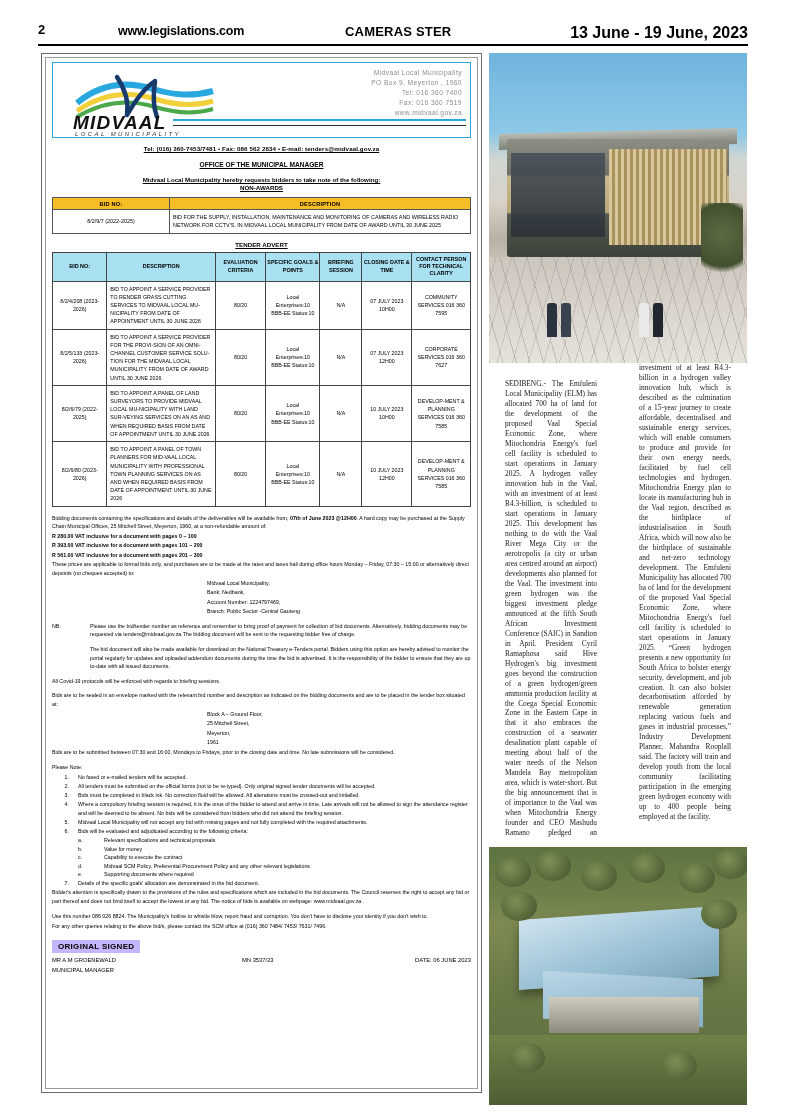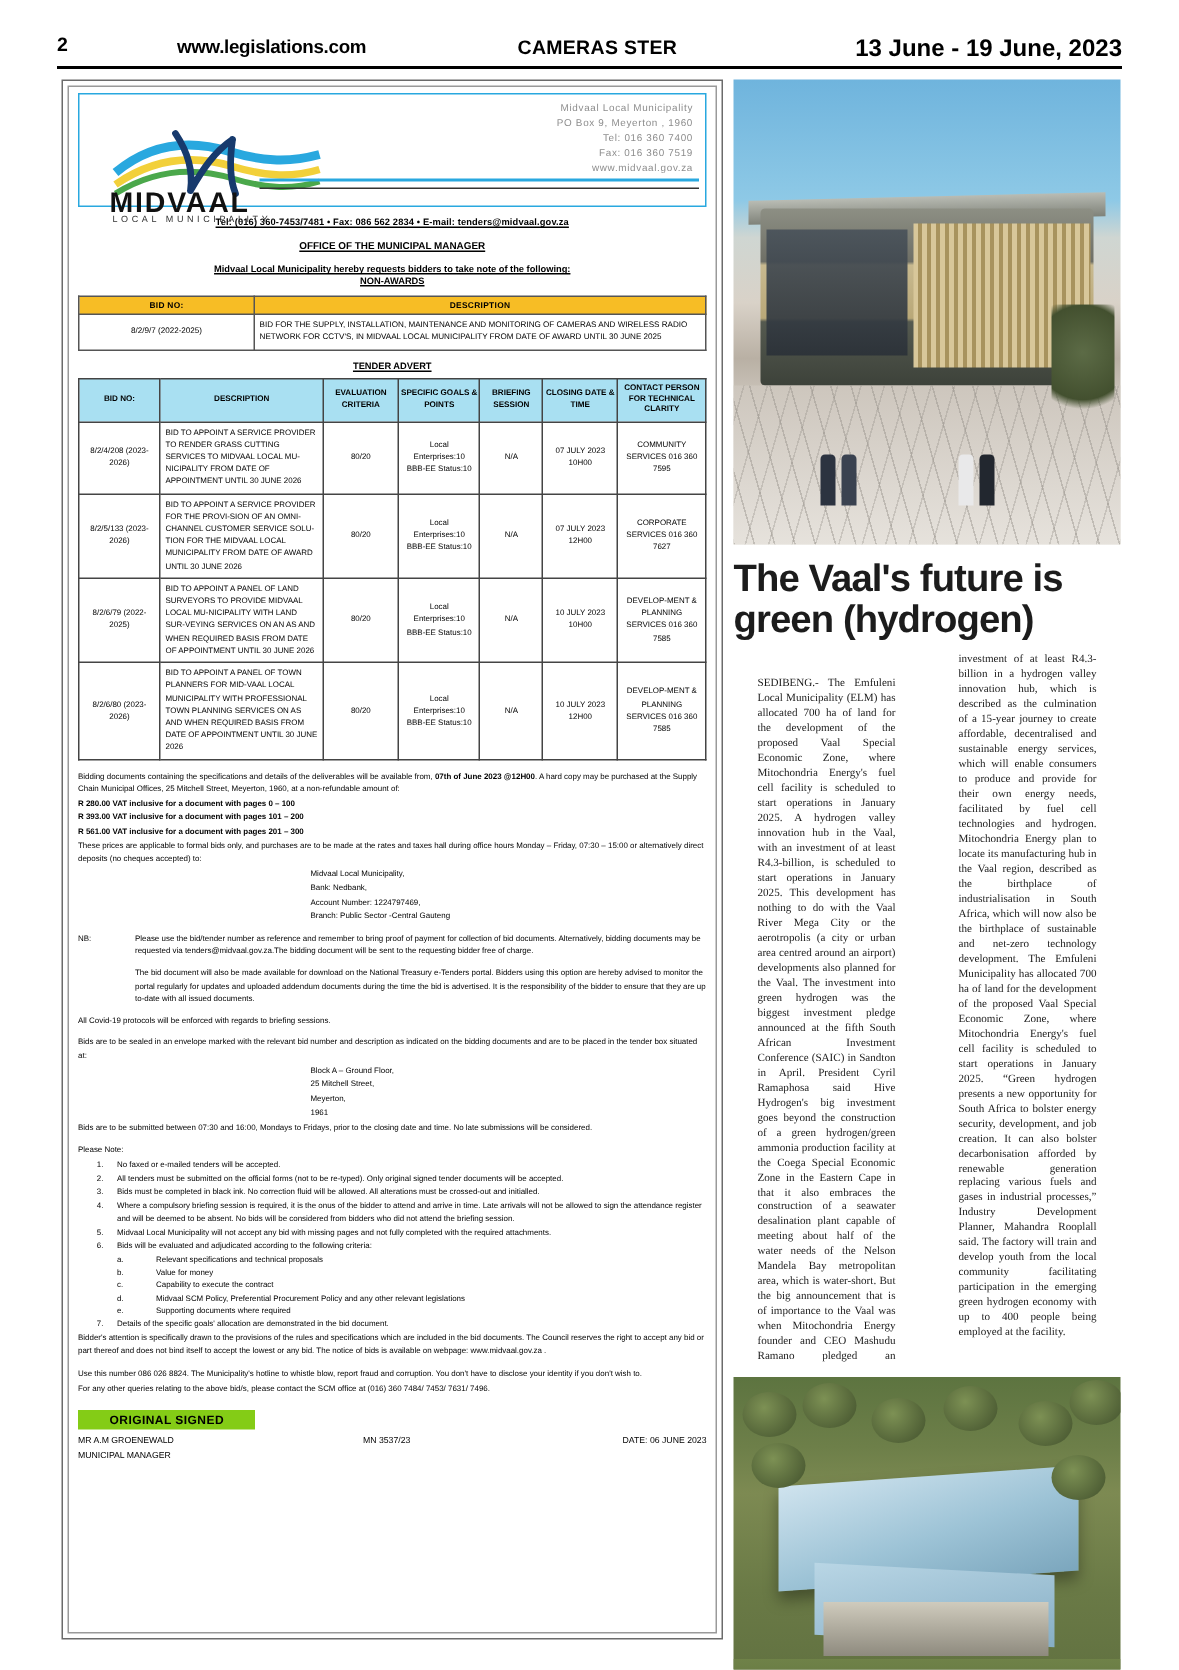--- a/index.html
+++ b/index.html
@@ -26,21 +26,21 @@
 
   
   .advert {
     position:absolute; left:41px; top:53px; width:441px; height:1040px;
     border:1px solid #6b6b6b; background:#fff;
     padding:3px;
   }
   .advert-inner { border:1px solid #9a9a9a; width:100%; height:100%; padding:4px 6px 6px 6px; }
 
   .letterhead { position:relative; height:76px; border:1px solid #29a8df; }
-  .lh-logo { position:absolute; left:8px; top:16px; width:170px; height:70px; }
+  .lh-logo { position:absolute; left:8px; top:4px; width:170px; height:70px;font-style:italic; }
   .lh-addr {
     position:absolute; right:8px; top:5px; text-align:right;
     font-size:6.6px; line-height:1.5; color:#8d8d8d; letter-spacing:0.45px;
   }
   .lh-strip { position:absolute; left:120px; bottom:16px; height:2px; right:4px; background:#29a8df; }
   .lh-strip2{ position:absolute; left:120px; bottom:11px; height:1px; right:4px; background:#333; }
 
   .lh-contact { text-align:center; font-size:6.2px; font-weight:bold; text-decoration:underline;
                 margin-top:7px; letter-spacing:0.1px; }
   .lh-office  { text-align:center; font-size:6.6px; font-weight:bold; text-decoration:underline; margin-top:9px; }
@@ -76,22 +76,22 @@
   .indent { margin-left:36px; }
   .addr-block { margin-left:155px; }
   .note-list { margin:0; padding-left:0; list-style:none; }
   .note-list li { display:flex; margin-bottom:0.5px; }
   .note-list li .n { width:26px; flex:0 0 26px; text-align:right; padding-right:9px; }
   .sub-list { margin:0; padding-left:0; list-style:none; }
   .sub-list li { display:flex; }
   .sub-list li .n { width:52px; flex:0 0 52px; padding-left:26px; }
 
   .signed {
-    display:inline-block; background:#84cc16; font-size:8px; font-weight:bold;
-    padding:2px 21px; margin-top:9px; letter-spacing:0.3px;
+    display:inline-block; background:#c4b5fd; font-size:8px; font-weight:bold;
+    padding:2px 6px; margin-top:9px; letter-spacing:0.3px;
   }
   .sig-row { display:flex; font-size:5.8px; margin-top:4px; }
   .sig-row .s1 { flex:0 0 190px; }
   .sig-row .s2 { flex:0 0 120px; }
   .sig-row .s3 { flex:1; text-align:right; }
 
   
   .rightcol { position:absolute; left:489px; top:53px; width:258px; }
   .photo-top {
     width:258px; height:310px;
@@ -404,21 +404,20 @@
     <div class="slats"></div>
     <div class="ground"></div>
     <div class="paving"></div>
     <div class="tree"></div>
     <div class="p1"></div>
     <div class="p2"></div>
     <div class="p3"></div>
     <div class="p4"></div>
   </div>
 
-  <h1 class="headline">The Vaal's future is green (hydrogen)</h1>
 
   <div class="article">
     <p>SEDIBENG.- The Emfuleni Local Municipality (ELM) has allocated 700 ha of land for the development of the proposed Vaal Special Economic Zone, where Mitochondria Energy's fuel cell facility is scheduled to start operations in January 2025. A hydrogen valley innovation hub in the Vaal, with an investment of at least R4.3-billion, is scheduled to start operations in January 2025. This development has nothing to do with the Vaal River Mega City or the aerotropolis (a city or urban area centred around an airport) developments also planned for the Vaal. The investment into green hydrogen was the biggest investment pledge announced at the fifth South African Investment Conference (SAIC) in Sandton in April. President Cyril Ramaphosa said Hive Hydrogen's big investment goes beyond the construction of a green hydrogen/green ammonia production facility at the Coega Special Economic Zone in the Eastern Cape in that it also embraces the construction of a seawater desalination plant capable of meeting about half of the water needs of the Nelson Mandela Bay metropolitan area, which is water-short. But the big announcement that is of importance to the Vaal was when Mitochondria Energy founder and CEO Mashudu Ramano pledged an investment of at least R4.3-billion in a hydrogen valley innovation hub, which is described as the culmination of a 15-year journey to create affordable, decentralised and sustainable energy services, which will enable consumers to produce and provide for their own energy needs, facilitated by fuel cell technologies and hydrogen. Mitochondria Energy plan to locate its manufacturing hub in the Vaal region, described as the birthplace of industrialisation in South Africa, which will now also be the birthplace of sustainable and net-zero technology development. The Emfuleni Municipality has allocated 700 ha of land for the development of the proposed Vaal Special Economic Zone, where Mitochondria Energy's fuel cell facility is scheduled to start operations in January 2025. “Green hydrogen presents a new opportunity for South Africa to bolster energy security, development, and job creation. It can also bolster decarbonisation afforded by renewable generation replacing various fuels and gases in industrial processes,” Industry Development Planner, Mahandra Rooplall said. The factory will train and develop youth from the local community facilitating participation in the emerging green hydrogen economy with up to 400 people being employed at the facility.</p>
   </div>
 
   <div class="photo-bottom">
     <div class="roofb"></div>
     <div class="roofc"></div>
     <div class="wall"></div>
     <div class="lawn"></div>

